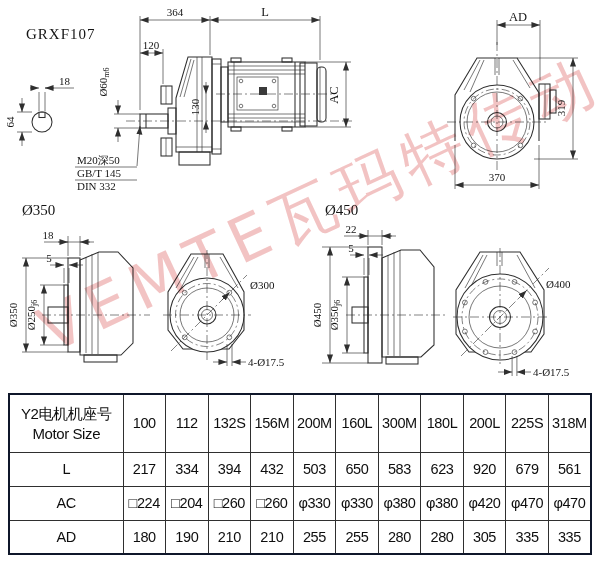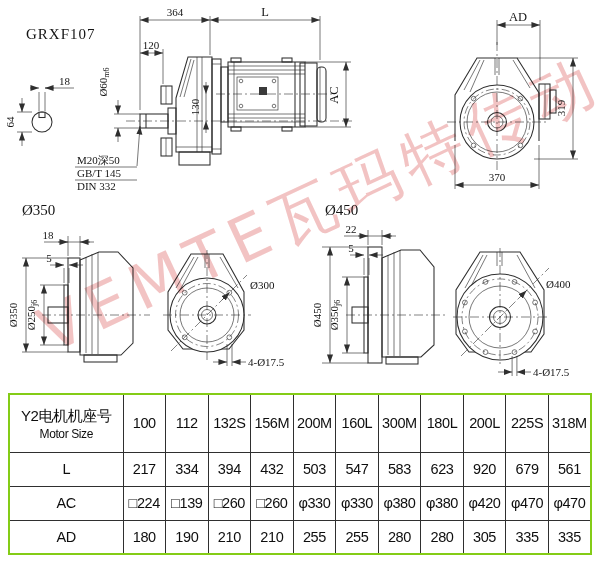--- a/index.html
+++ b/index.html
@@ -16,28 +16,28 @@
   .dt2{font-size:12.5px;}
   .lab{font-size:15px;}
   .sub{font-size:8px;}
   #watermark{position:absolute;left:-30px;top:162px;width:700px;height:86px;
      display:flex;align-items:center;justify-content:center;
      transform:rotate(-25deg);pointer-events:none;
      font-family:"DejaVu Sans",sans-serif;font-size:62px;letter-spacing:9px;
      color:rgba(232,146,146,0.55);mix-blend-mode:multiply;white-space:nowrap;}
   table.spec{position:absolute;left:8px;top:393px;width:584px;border-collapse:collapse;
      table-layout:fixed;font-family:"Liberation Sans",sans-serif;background:#fff;
-     border:2px solid #84cc16;}
+     border:2px solid #0f172a;}
   table.spec th,table.spec td{border:1.2px solid #2f2f2f;text-align:center;vertical-align:middle;
      font-weight:normal;color:#0e0e0e;padding:0;font-size:14.5px;letter-spacing:-0.4px;
      overflow:hidden;white-space:nowrap;}
   table.spec tr.hdr{height:58px;}
   table.spec tr.row{height:34px;}
   .hcn{font-size:15px;line-height:1.45;}
-  .hen{font-size:12px;line-height:1.2;}
+  .hen{font-size:15px;line-height:1.2;}
 </style>
 </head>
 <body>
 
 <div id="page">
 
 <svg width="600" height="392" viewBox="0 0 600 392">
   <defs>
     <marker id="ar" viewBox="0 0 8 8" refX="7.6" refY="4" markerWidth="9" markerHeight="9" markerUnits="userSpaceOnUse" orient="auto-start-reverse">
       <path d="M0,1.3 L7.6,4 L0,6.7 Z" fill="#2f2f2f"></path>
@@ -336,31 +336,31 @@
     <th>225S</th>
     <th>318M</th>
   </tr>
   <tr class="row">
     <td>L</td>
     <td>217</td>
     <td>334</td>
     <td>394</td>
     <td>432</td>
     <td>503</td>
-    <td>547</td>
+    <td>650</td>
     <td>583</td>
     <td>623</td>
     <td>920</td>
     <td>679</td>
     <td>561</td>
   </tr>
   <tr class="row">
     <td>AC</td>
     <td>□224</td>
-    <td>□139</td>
+    <td>□204</td>
     <td>□260</td>
     <td>□260</td>
     <td>φ330</td>
     <td>φ330</td>
     <td>φ380</td>
     <td>φ380</td>
     <td>φ420</td>
     <td>φ470</td>
     <td>φ470</td>
   </tr>

